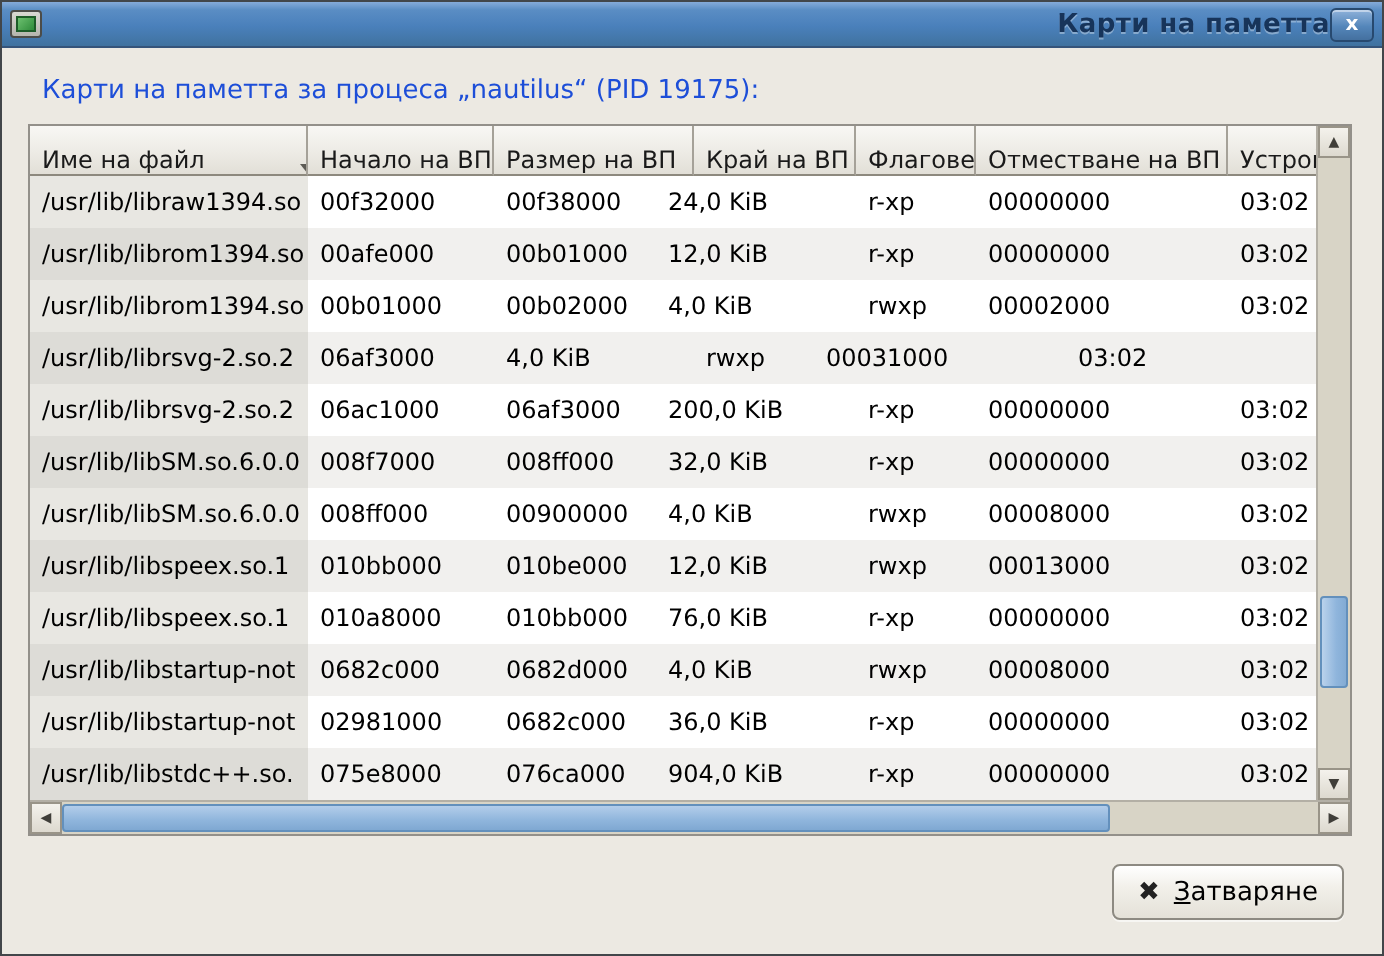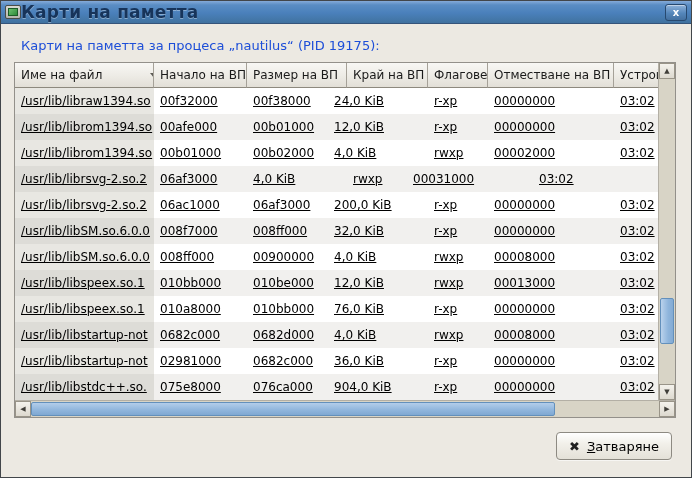--- a/index.html
+++ b/index.html
@@ -20,21 +20,21 @@
   }
   .app-icon {
     width:16px; height:14px; background:linear-gradient(#d8d8d2,#b5b5ad);
     border:1px solid #4c4c48; border-radius:2px; position:relative; flex:0 0 auto;
   }
   .app-icon .screen {
     position:absolute; left:2px; top:2px; right:2px; bottom:2px;
     background:linear-gradient(135deg,#6cc06f,#2e8b3a); border:1px solid #1d5c28;
   }
   .title-text {
-    flex:1; text-align:left; font-size:17px; font-weight:bold;
+    flex:1; text-align:right; font-size:13px; font-weight:bold;
     color:#17345a; text-shadow:0 1px 0 rgba(255,255,255,0.35);
     letter-spacing:0.2px;
   }
   .win-close-btn {
     width:22px; height:17px; border-radius:3px; flex:0 0 auto;
     background:linear-gradient(#8fb2da,#5486ba 55%,#44709f);
     border:1px solid #27496f; box-shadow:inset 0 1px 0 rgba(255,255,255,0.45);
     color:#fff; font-size:10px; font-weight:bold; line-height:15px; text-align:center;
     cursor:default;
   }
@@ -48,34 +48,34 @@
   .scroll-frame {
     position:absolute; left:13px; top:61px; width:662px; height:356px;
     border:1px solid #93908a; background:#fff;
     display:grid; grid-template-columns:1fr 17px; grid-template-rows:1fr 17px;
   }
   .table-viewport { overflow:hidden; background:#fff; }
 
   
   .tv-header { display:flex; height:25px; }
   .tv-header-cell {
-    height:25px; flex:0 0 auto; display:flex; align-items:center;
+    height:25px; flex:0 0 auto; display:flex; align-items:flex-end;
     padding:0 6px; font-size:12px; color:#1a1a1a; white-space:nowrap; overflow:hidden;
     background:linear-gradient(to bottom,#f8f7f4 0%,#edebe5 55%,#e2dfd7 100%);
     border-right:1px solid #a5a198; border-bottom:1px solid #8d897e;
     cursor:default;
     gap:48px;
   }
   .tv-header-cell:last-child { flex:1 1 auto; min-width:0; border-right:none; }
   .sort-arrow {
     margin-left:auto; width:0; height:0;
     border-left:4px solid transparent; border-right:4px solid transparent;
     border-top:5px solid #5d5b55;
   }
-  .tv-row { display:flex; height:26px;text-decoration:underline; }
+  .tv-row { display:flex; height:26px; }
   .tv-row:nth-child(odd)  { background:#ffffff; }
   .tv-row:nth-child(even) { background:#f1f0ee; }
   .tv-cell {
     flex:0 0 auto; padding:0 6px; font-size:12px; line-height:26px; color:#000;
     white-space:nowrap; overflow:hidden;
   }
   .tv-row:nth-child(odd)  .tv-cell.col0 { background:#e8e7e2; }
   .tv-row:nth-child(even) .tv-cell.col0 { background:#dddcd7; }
   .col0 { width:139px; } .col1 { width:93px; } .col2 { width:81px; }
   .col3 { width:100px; } .col4 { width:60px; } .col5 { width:126px; }

